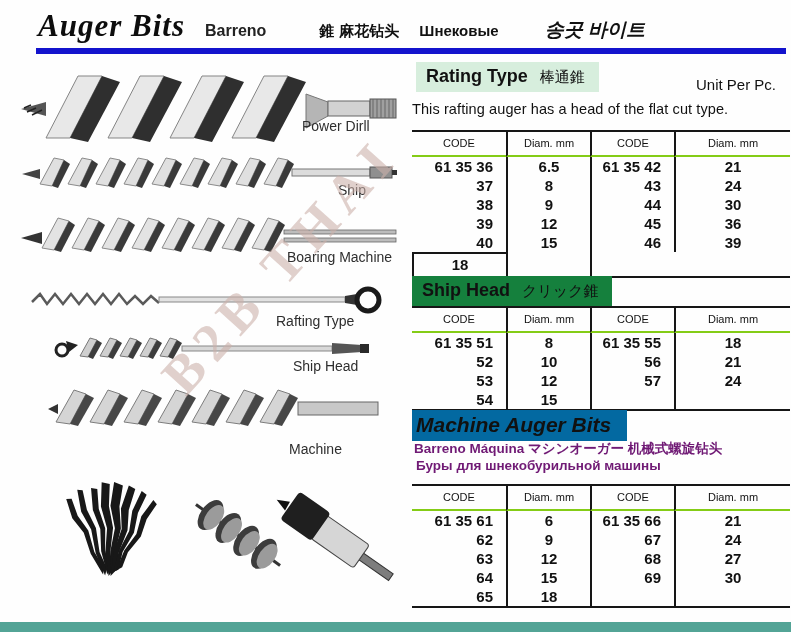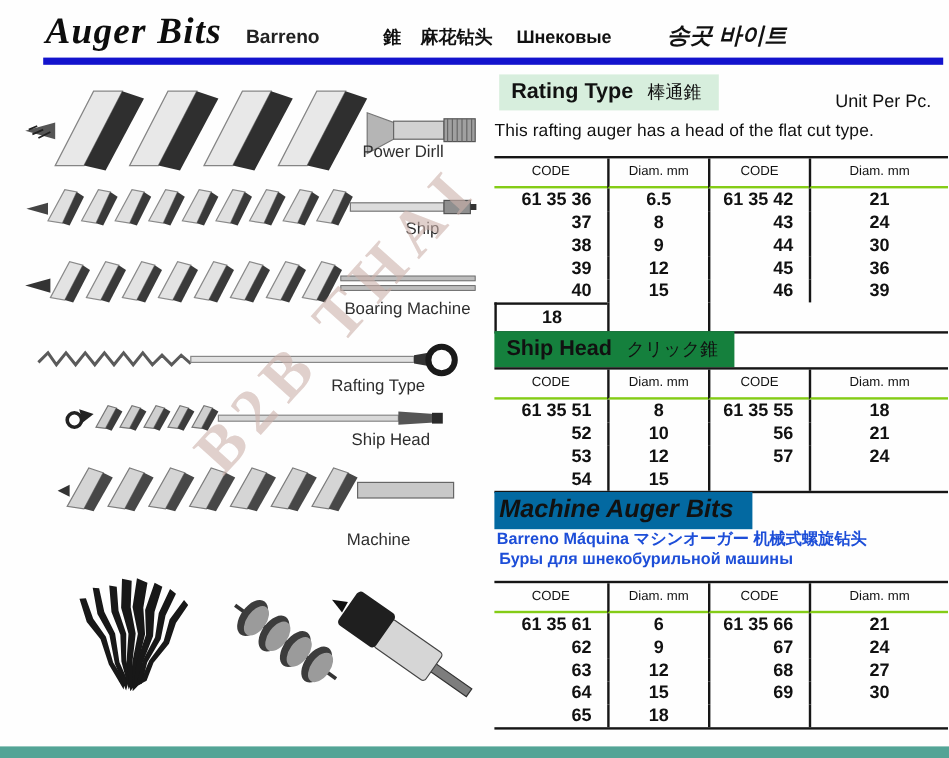--- a/index.html
+++ b/index.html
@@ -3,40 +3,40 @@
 <meta charset="utf-8">
 <style>
   html,body{margin:0;padding:0;background:#888;}
   .page{position:relative;width:791px;height:632px;background:#fefefe;overflow:hidden;
         font-family:"Liberation Sans", sans-serif;color:#111;}
   
   .hdr{position:absolute;left:38px;top:8px;width:740px;display:flex;align-items:baseline;}
   .title{font-style:italic;font-weight:bold;font-size:31px;letter-spacing:1px;color:#0d0d0d;font-family:Liberation Serif, serif;}
   .sub-es{margin-left:20px;font-size:16px;font-weight:bold;color:#222;}
   .sub-cjk{margin-left:53px;font-size:15px;font-weight:bold;}
-  .sub-zh{margin-left:16px;font-size:15px;font-weight:bold;}
+  .sub-zh{margin-left:5px;font-size:15px;font-weight:bold;}
   .sub-ru{margin-left:20px;font-size:15px;font-weight:bold;}
   .sub-ko{margin-left:46px;font-size:19px;font-weight:bold;font-style:italic;}
   .blue-bar{position:absolute;left:36px;top:48px;width:750px;height:6px;}
   
   .wm{position:absolute;left:110px;top:235px;width:340px;text-align:center;
       font-family:"Liberation Serif", serif;font-weight:bold;font-size:54px;letter-spacing:9px;
       transform:rotate(-48deg);z-index:5;pointer-events:none;}
   
   .fig{position:absolute;z-index:1;}
   .fig-label{position:absolute;z-index:2;font-size:14px;color:#2e2e2e;}
   
   .panel{position:absolute;left:412px;top:60px;width:378px;height:545px;z-index:3;}
   .hl{position:absolute;padding:4px 14px 5px 10px;white-space:nowrap;}
   .hl .t{font-size:18px;font-weight:bold;}
   .hl .t-cjk{font-size:15px;font-weight:normal;margin-left:12px;}
   .hl-machine{font-size:21px;font-weight:bold;font-style:italic;padding:3px 16px 4px 4px;}
   .unit{position:absolute;right:14px;top:16px;font-size:15px;}
   .desc{position:absolute;left:0;top:41px;font-size:14.5px;letter-spacing:0.1px;}
-  .subline{position:absolute;font-size:13.5px;font-weight:bold;color:#1d4ed8;white-space:nowrap;}
+  .subline{position:absolute;font-size:13.5px;font-weight:bold;color:#701a75;white-space:nowrap;}
   
   .tbl{position:absolute;left:0;display:grid;grid-template-columns:94px 84px 84px 116px;}
   .tbl{border-top:2px solid #161616;border-bottom:2px solid #161616;}
   .cell{font-size:15px;line-height:19px;min-height:19px;}
   .hd{line-height:23px;min-height:23px;text-align:center;border-bottom:2px solid #84cc16;font-size:11px;}
   .b-l{border-left:2px solid #161616;}
   .code{text-align:right;padding-right:13px;font-weight:bold;}
   .diam{text-align:center;font-weight:bold;}
   .ftr{border-top:2px solid #161616;line-height:22px;min-height:22px;}
   

